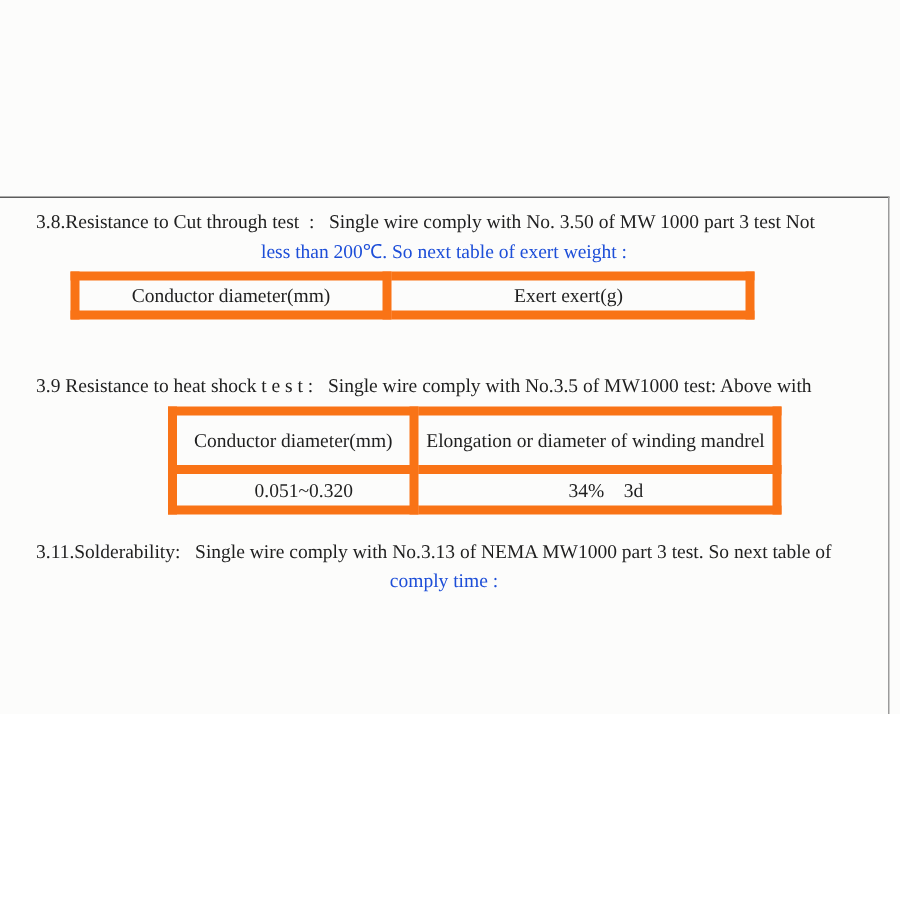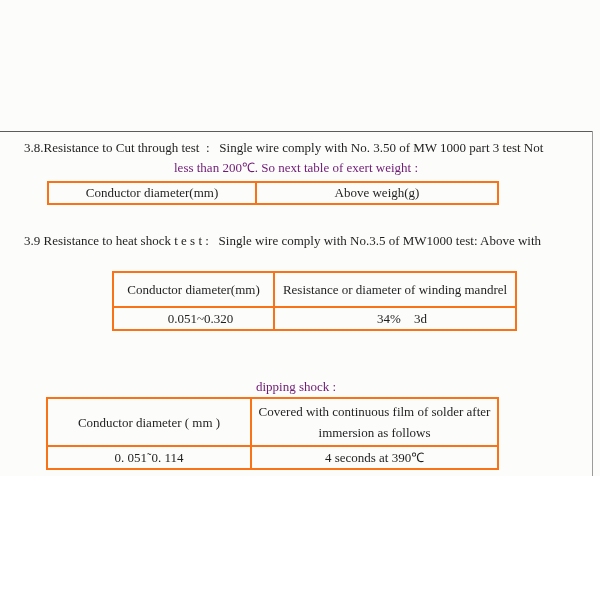--- a/index.html
+++ b/index.html
@@ -18,21 +18,21 @@
     white-space:pre;
     color:#1f1f1f;
   }
   .txt-center{
     position:absolute;
     left:0;right:8px;
     text-align:center;
     font-size:13px;
     line-height:17px;
     white-space:pre;
-    color:#701a75;
+    color:#1d4ed8;
   }
   .hline{
     position:absolute;
     left:0;top:131px;
     width:593px;height:1px;
     background:#5c5c5c;
   }
   .vline{
     position:absolute;
     left:592px;top:131px;
@@ -40,21 +40,21 @@
     background:#9b9b9b;
   }
   table.doc-table{
     position:absolute;
     border-collapse:collapse;
     table-layout:fixed;
     font-size:13px;
     color:#1f1f1f;
   }
   table.doc-table th, table.doc-table td{
-    border:2px solid #f97316;
+    border:6px solid #f97316;
     text-align:center;
     vertical-align:middle;
     font-weight:normal;
     padding:0 2px;
     white-space:pre-wrap;
     line-height:20px;
   }
   table.t1{left:47px;top:181px;width:450px;}
   table.t1 th{height:19px;}
   table.t1 td{height:19px;}
@@ -77,57 +77,42 @@
   <div class="txt-center" style="top:159px">less than 200℃. So next table of exert weight :</div>
 
   <table class="doc-table t1">
     <colgroup>
         <col style="width:208px">
         <col style="width:242px">
       </colgroup>
     <tbody>
       <tr>
         <th>Conductor diameter(mm)</th>
-        <th>Above weigh(g)</th>
+        <th>Exert exert(g)</th>
       </tr>
     </tbody>
   </table>
 
-  <div class="txt" style="left:24px;top:232px">3.9 Resistance to heat shock t e s t :   Single wire comply with No.3.5 of MW1000 test: Above with</div>
+  <div class="txt" style="left:24px;top:248px">3.9 Resistance to heat shock t e s t :   Single wire comply with No.3.5 of MW1000 test: Above with</div>
 
   <table class="doc-table t2">
     <colgroup>
         <col style="width:161px">
         <col style="width:242px">
       </colgroup>
     <tbody>
       <tr>
         <th>Conductor diameter(mm)</th>
-        <th>Resistance or diameter of winding mandrel</th>
+        <th>Elongation or diameter of winding mandrel</th>
       </tr>
       <tr>
         <td>0.051~0.320</td>
         <td>34%    3d</td>
       </tr>
     </tbody>
   </table>
 
 
-  <div class="txt-center" style="top:378px">dipping shock :</div>
+  <div class="txt" style="left:24px;top:359px">3.11.Solderability:   Single wire comply with No.3.13 of NEMA MW1000 part 3 test. So next table of</div>
+  <div class="txt-center" style="top:378px">comply time :</div>
 
-  <table class="doc-table t3">
-    <colgroup>
-        <col style="width:204px">
-        <col style="width:247px">
-      </colgroup>
-    <tbody>
-      <tr>
-        <th>Conductor diameter ( mm )</th>
-        <th>Covered with continuous film of solder after immersion as follows</th>
-      </tr>
-      <tr>
-        <td>0. 051˜0. 114</td>
-        <td>4 seconds at 390℃</td>
-      </tr>
-    </tbody>
-  </table>
 
 </div>
 
 </body></html>

